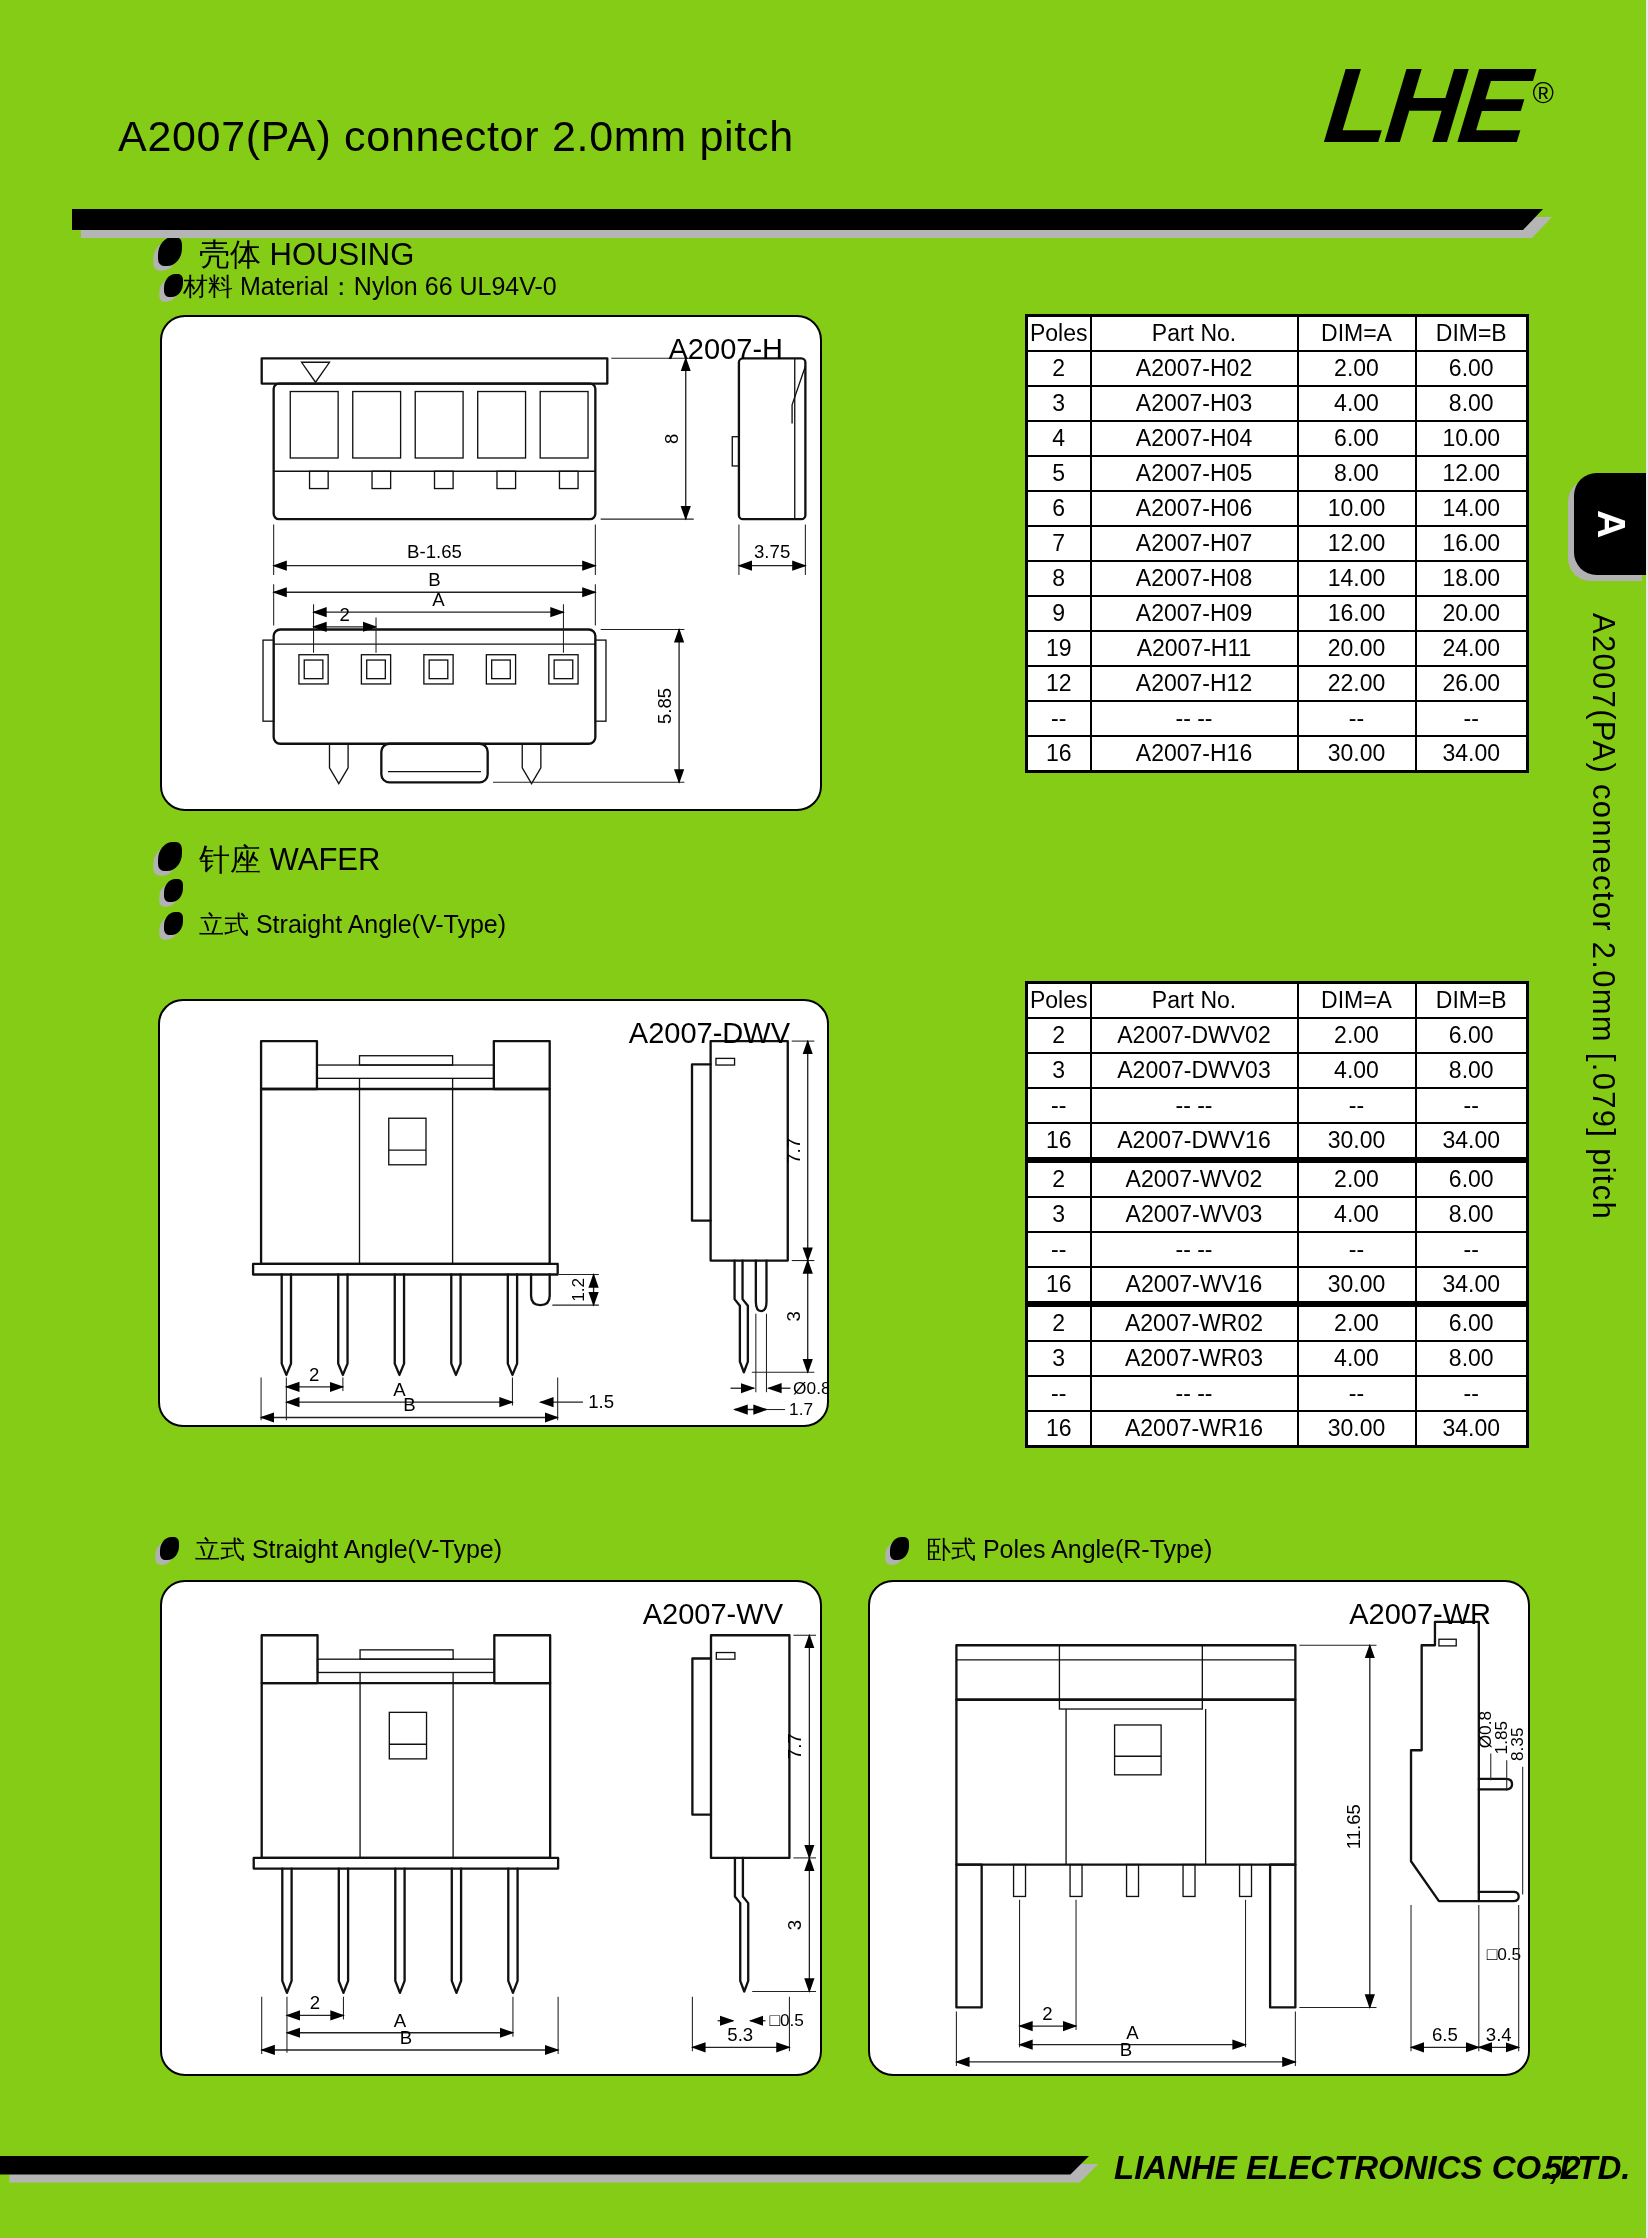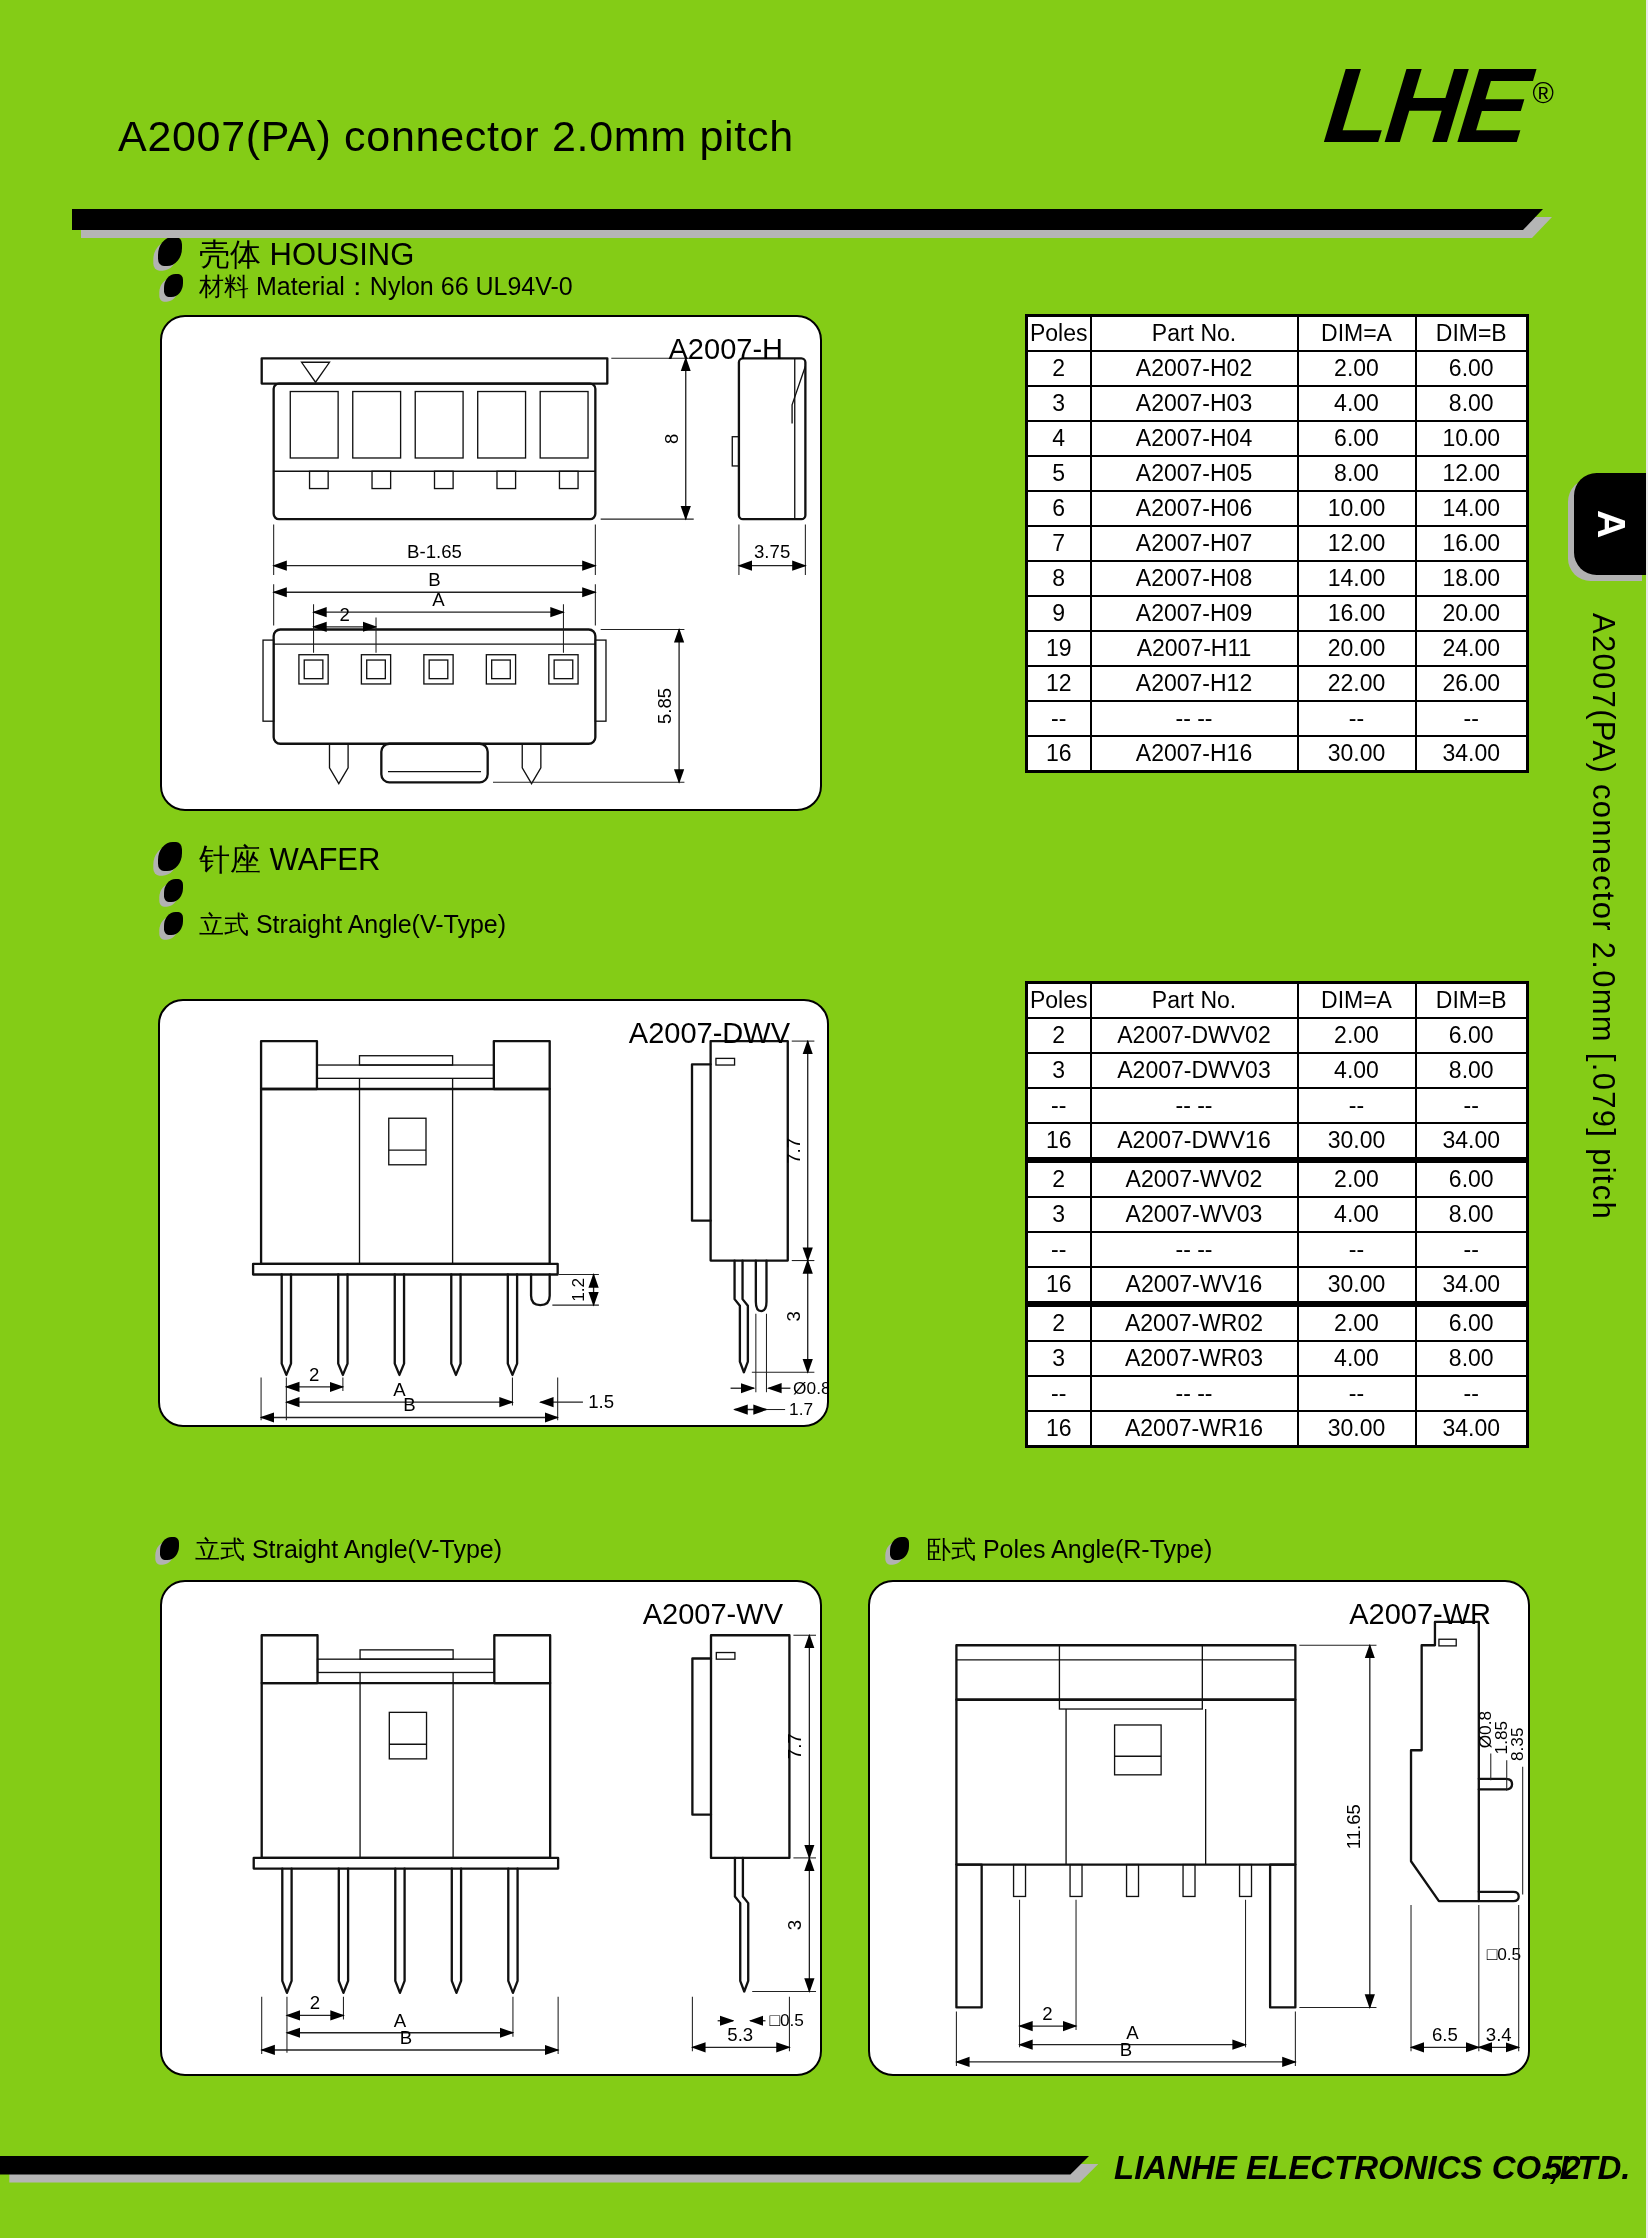--- a/index.html
+++ b/index.html
@@ -65,21 +65,21 @@
   <div class="abs" id="page-title">A2007(PA) connector 2.0mm pitch</div>
   <div class="abs" id="logo">
     <span id="logo-text">LHE</span><span id="logo-reg">®</span>
   </div>
   <div class="abs hbar" id="header-bar"></div>
   <div class="abs hbar-shadow" id="header-bar-shadow"></div>
 
   <div class="abs bullet b-lg" style="left:158px;top:237px;"></div>
   <div class="abs h-lg" style="left:199px;top:234px;">壳体 HOUSING</div>
   <div class="abs bullet b-sm" style="left:164px;top:274px;"></div>
-  <div class="abs h-sm" style="left:199px;top:270px;">材料 Material：Nylon 66 UL94V-0</div>
+  <div class="abs h-sm" style="left:183px;top:270px;">材料 Material：Nylon 66 UL94V-0</div>
 
   <div class="abs draw-box" style="left:160px;top:315px;width:658px;height:492px;">
     <svg viewBox="0 0 990 740">
       <defs>
         <marker id="ar1" viewBox="0 0 10 10" refX="9" refY="5" markerWidth="11" markerHeight="11" orient="auto-start-reverse">
           <path d="M0,1.5 L10,5 L0,8.5 z" fill="#000"></path>
         </marker>
       </defs>
       <g>
         <rect class="part" x="150" y="62" width="520" height="38"></rect>

